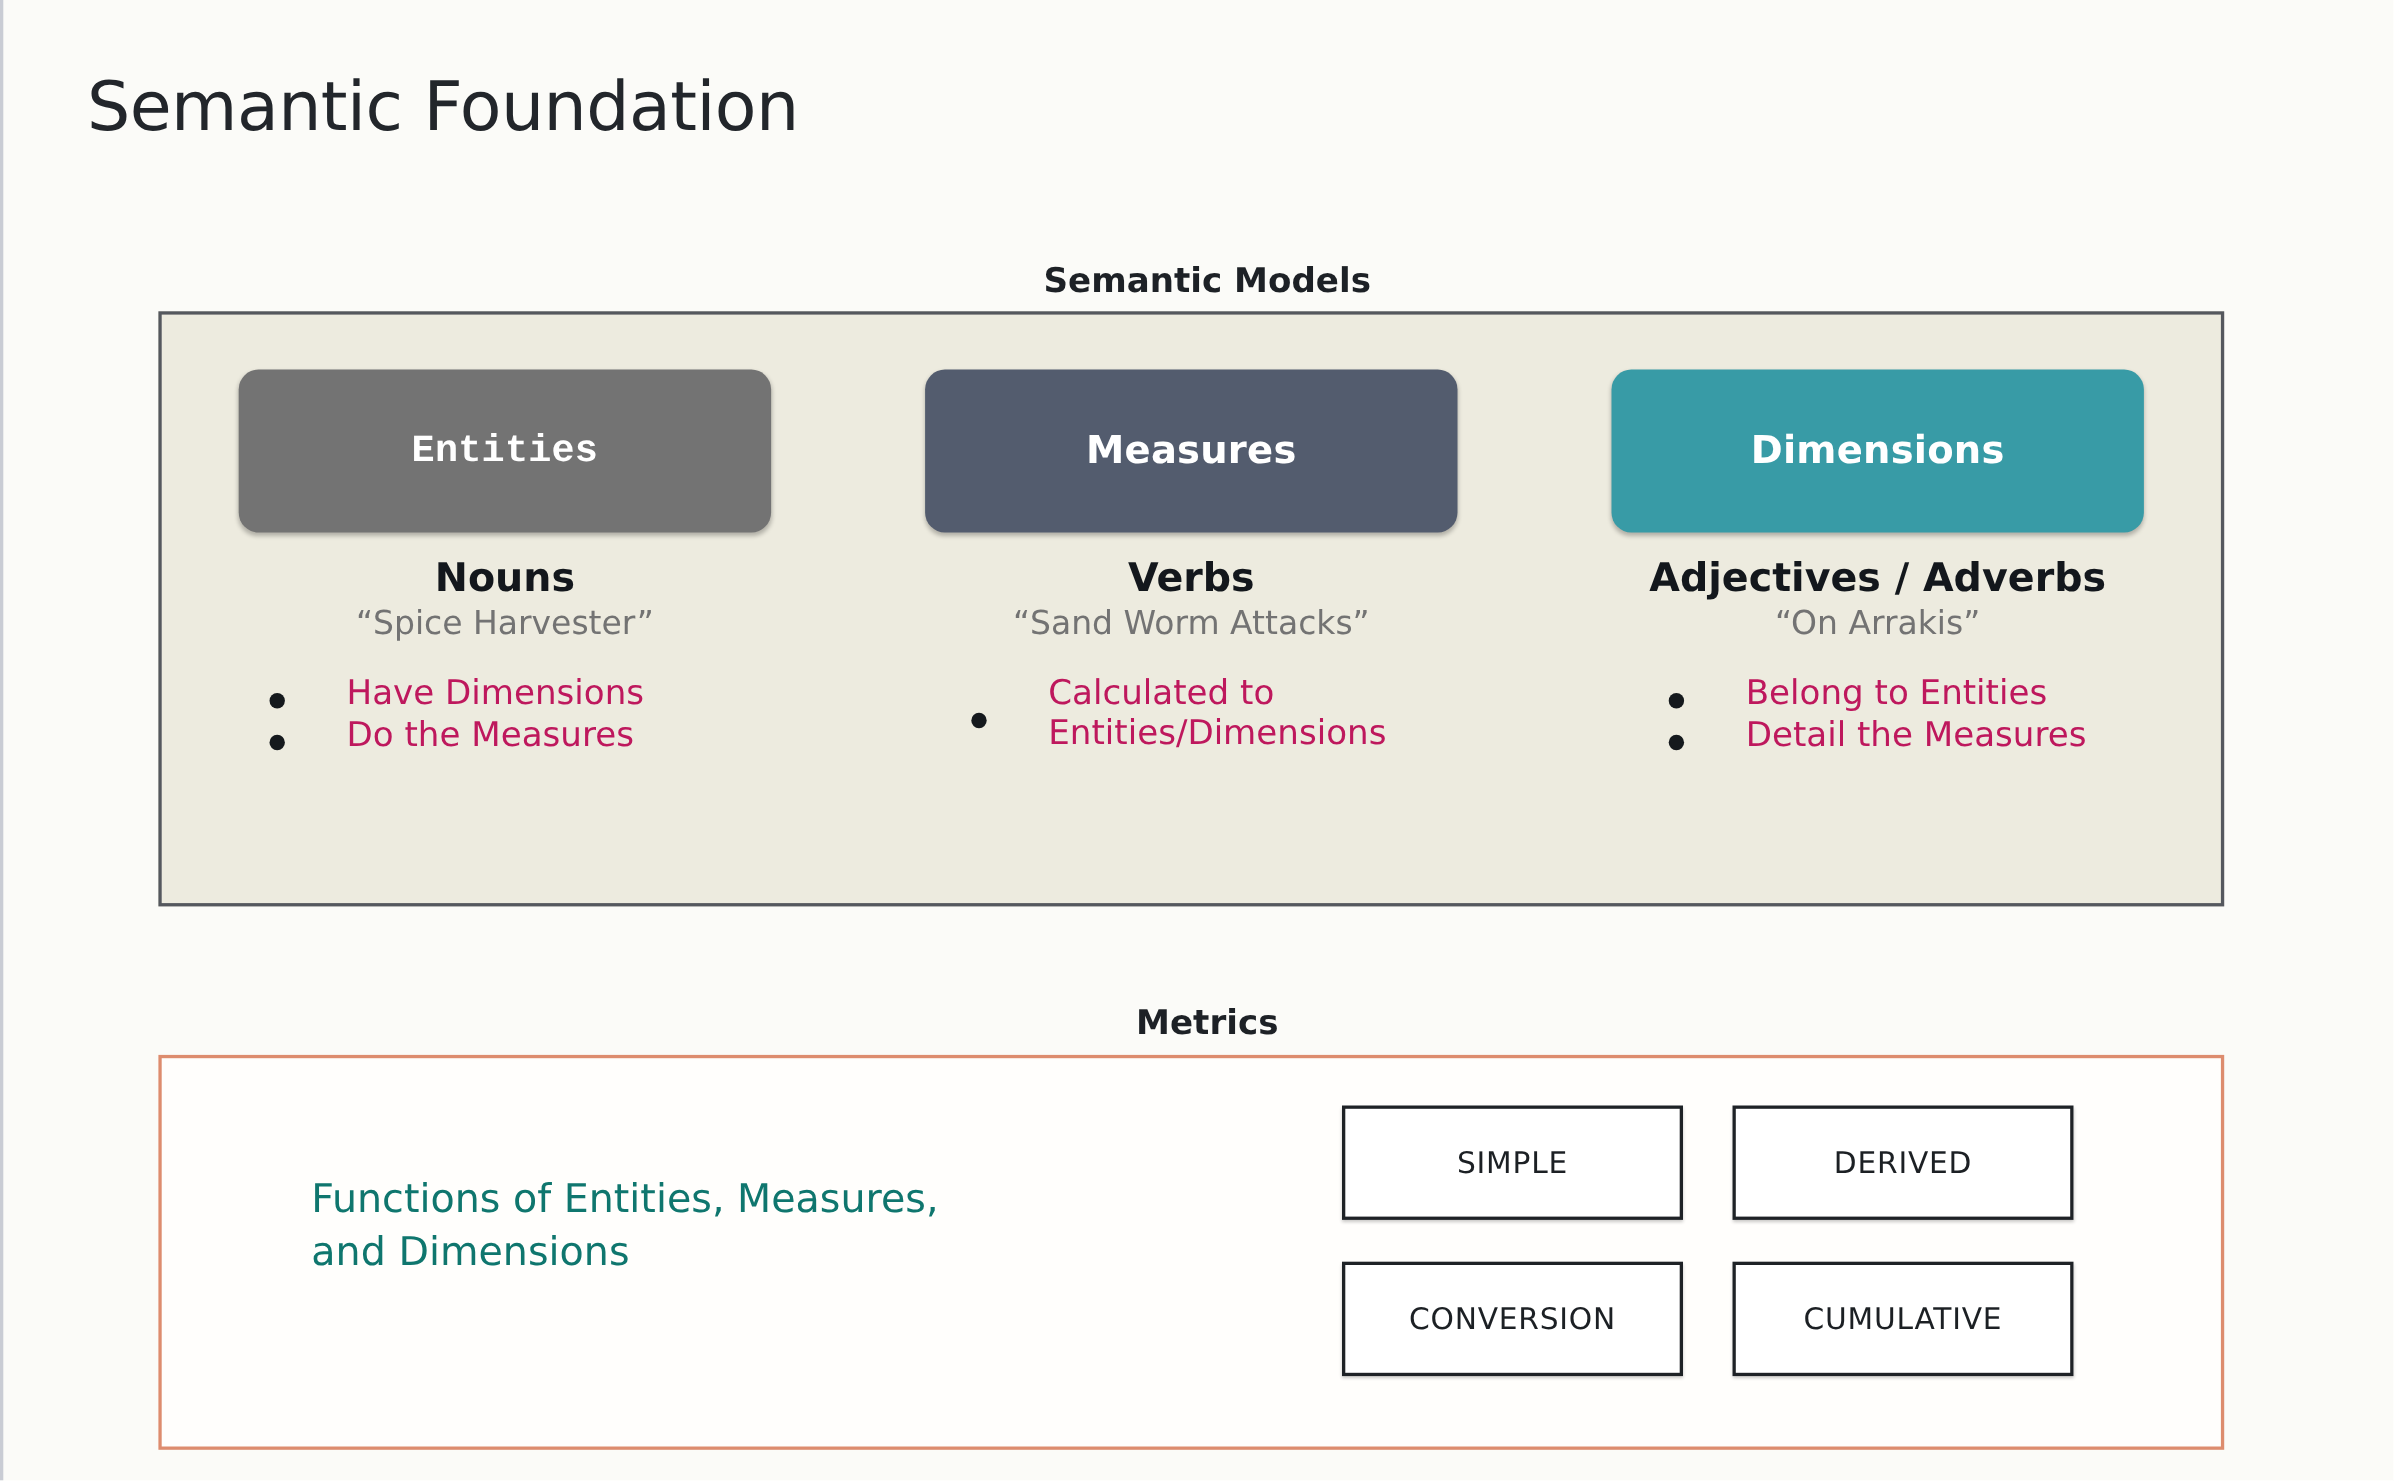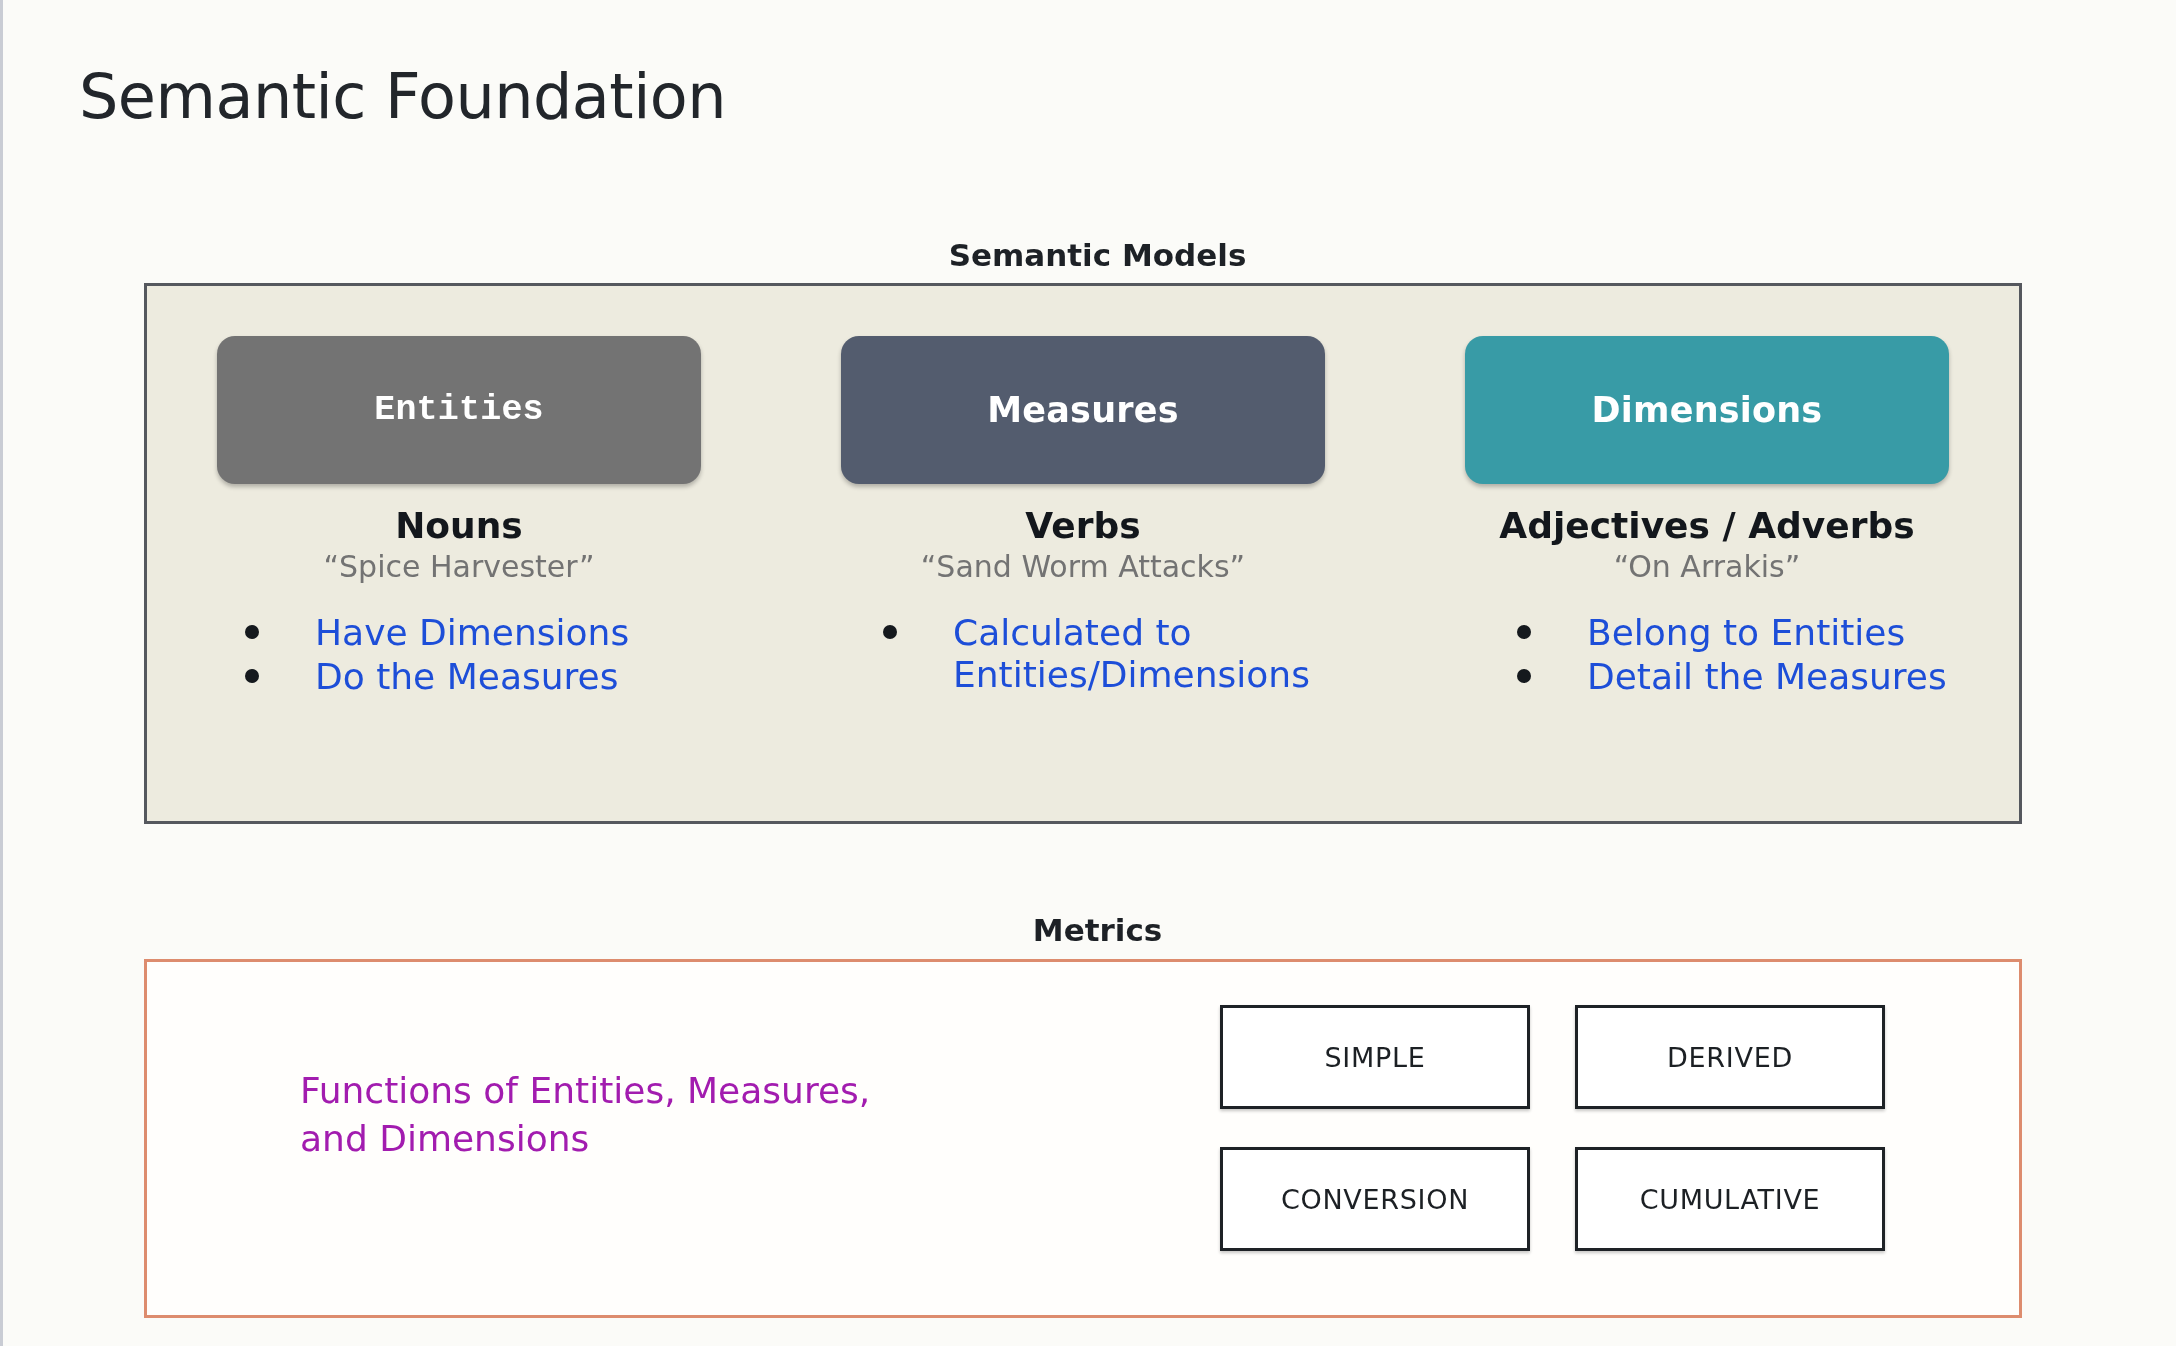--- a/index.html
+++ b/index.html
@@ -119,23 +119,23 @@
     flex-direction: column;
     align-items: flex-start;
     padding-left: 98px;
     box-sizing: border-box;
   }
   .sm-col:nth-child(2) .sm-bullets { padding-left: 112px; }
   .sm-col:nth-child(3) .sm-bullets { padding-left: 122px; }
 
   .sm-bullet {
     display: flex;
-    align-items: flex-start;
-    font-size: 36px;
-    color: #1d4ed8;
+    align-items: center;
+    font-size: 31px;
+    color: #be185d;
     line-height: 1.18;
     margin-bottom: 2px;
   }
   .sm-bullet .dot {
     flex: 0 0 auto;
     width: 14px;
     height: 14px;
     border-radius: 50%;
     background: #15191d;
     margin-top: 13px;
@@ -149,25 +149,25 @@
     left: 141px;
     top: 959px;
     width: 1878px;
     height: 359px;
     background: #fffefc;
     border: 3px solid #dd8c6e;
     box-sizing: border-box;
   }
   #metrics-description {
     position: absolute;
-    left: 153px;
+    left: 136px;
     top: 105px;
     font-size: 36px;
     line-height: 1.32;
-    color: #a21caf;
+    color: #0f766e;
     white-space: pre-line;
   }
   #metrics-types {
     position: absolute;
     left: 1073px;
     top: 43px;
     display: grid;
     grid-template-columns: 310px 310px;
     grid-template-rows: 104px 104px;
     column-gap: 45px;

